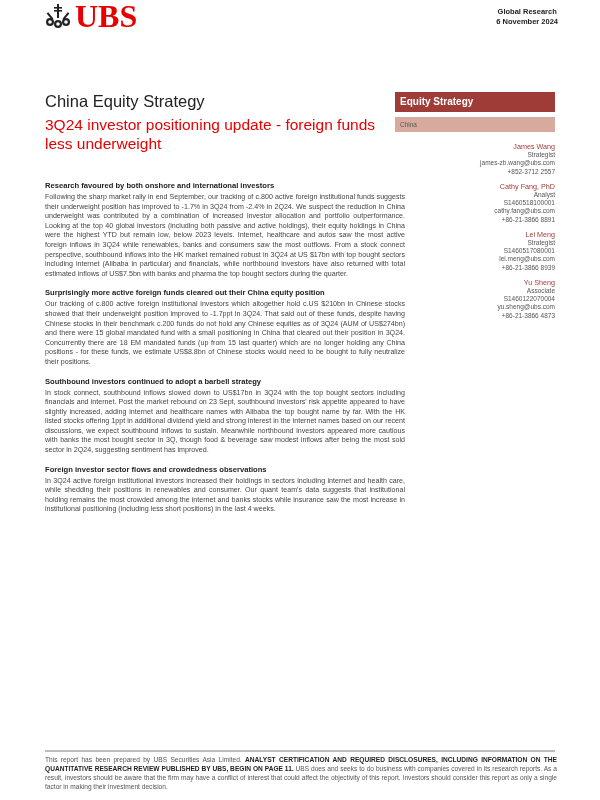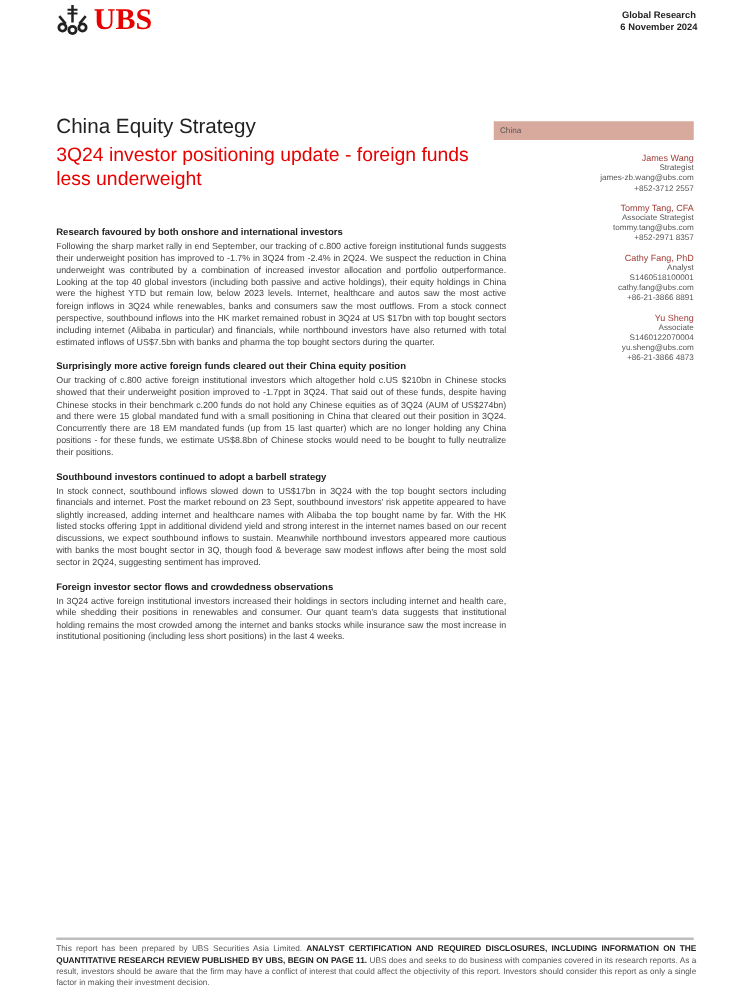--- a/index.html
+++ b/index.html
@@ -19,21 +19,21 @@
       position: absolute;
       left: 45px;
       top: 3px;
       display: flex;
       align-items: center;
       gap: 4px;
     }
     .logo-keys { width: 26px; height: 26px; }
     .logo-text {
       font-family: "Liberation Serif", "DejaVu Serif", serif;
-      font-size: 24px;
+      font-size: 32px;
       font-weight: bold;
       color: #e60000;
       letter-spacing: 0px;
       line-height: 24px;
     }
     .top-right {
       position: absolute;
       right: 42px;
       top: 7px;
       text-align: center;
@@ -167,40 +167,42 @@
 
 <div class="top-right">
   <div>Global Research</div>
   <div>6 November 2024</div>
 </div>
 
 <h1 class="doc-title">China Equity Strategy</h1>
 <h2 class="doc-subtitle">3Q24 investor positioning update - foreign funds less underweight</h2>
 
 <aside class="sidebar">
+  <div class="sector-bar">Equity Strategy</div>
   <div class="region-bar">China</div>
   <div class="analysts">
     <div class="analyst">
       <div class="analyst-name">James Wang</div>
       <div>Strategist</div>
       <div>james-zb.wang@ubs.com</div>
       <div>+852-3712 2557</div>
-    </div>
-    <div class="analyst">
-      <div class="analyst-name">Tommy Tang, CFA</div>
-      <div>Associate Strategist</div>
-      <div>tommy.tang@ubs.com</div>
-      <div>+852-2971 8357</div>
     </div>
     <div class="analyst">
       <div class="analyst-name">Cathy Fang, PhD</div>
       <div>Analyst</div>
       <div>S1460518100001</div>
       <div>cathy.fang@ubs.com</div>
       <div>+86-21-3866 8891</div>
+    </div>
+    <div class="analyst">
+      <div class="analyst-name">Lei Meng</div>
+      <div>Strategist</div>
+      <div>S1460517080001</div>
+      <div>lei.meng@ubs.com</div>
+      <div>+86-21-3866 8939</div>
     </div>
     <div class="analyst">
       <div class="analyst-name">Yu Sheng</div>
       <div>Associate</div>
       <div>S1460122070004</div>
       <div>yu.sheng@ubs.com</div>
       <div>+86-21-3866 4873</div>
     </div>
   </div>
 </aside>

